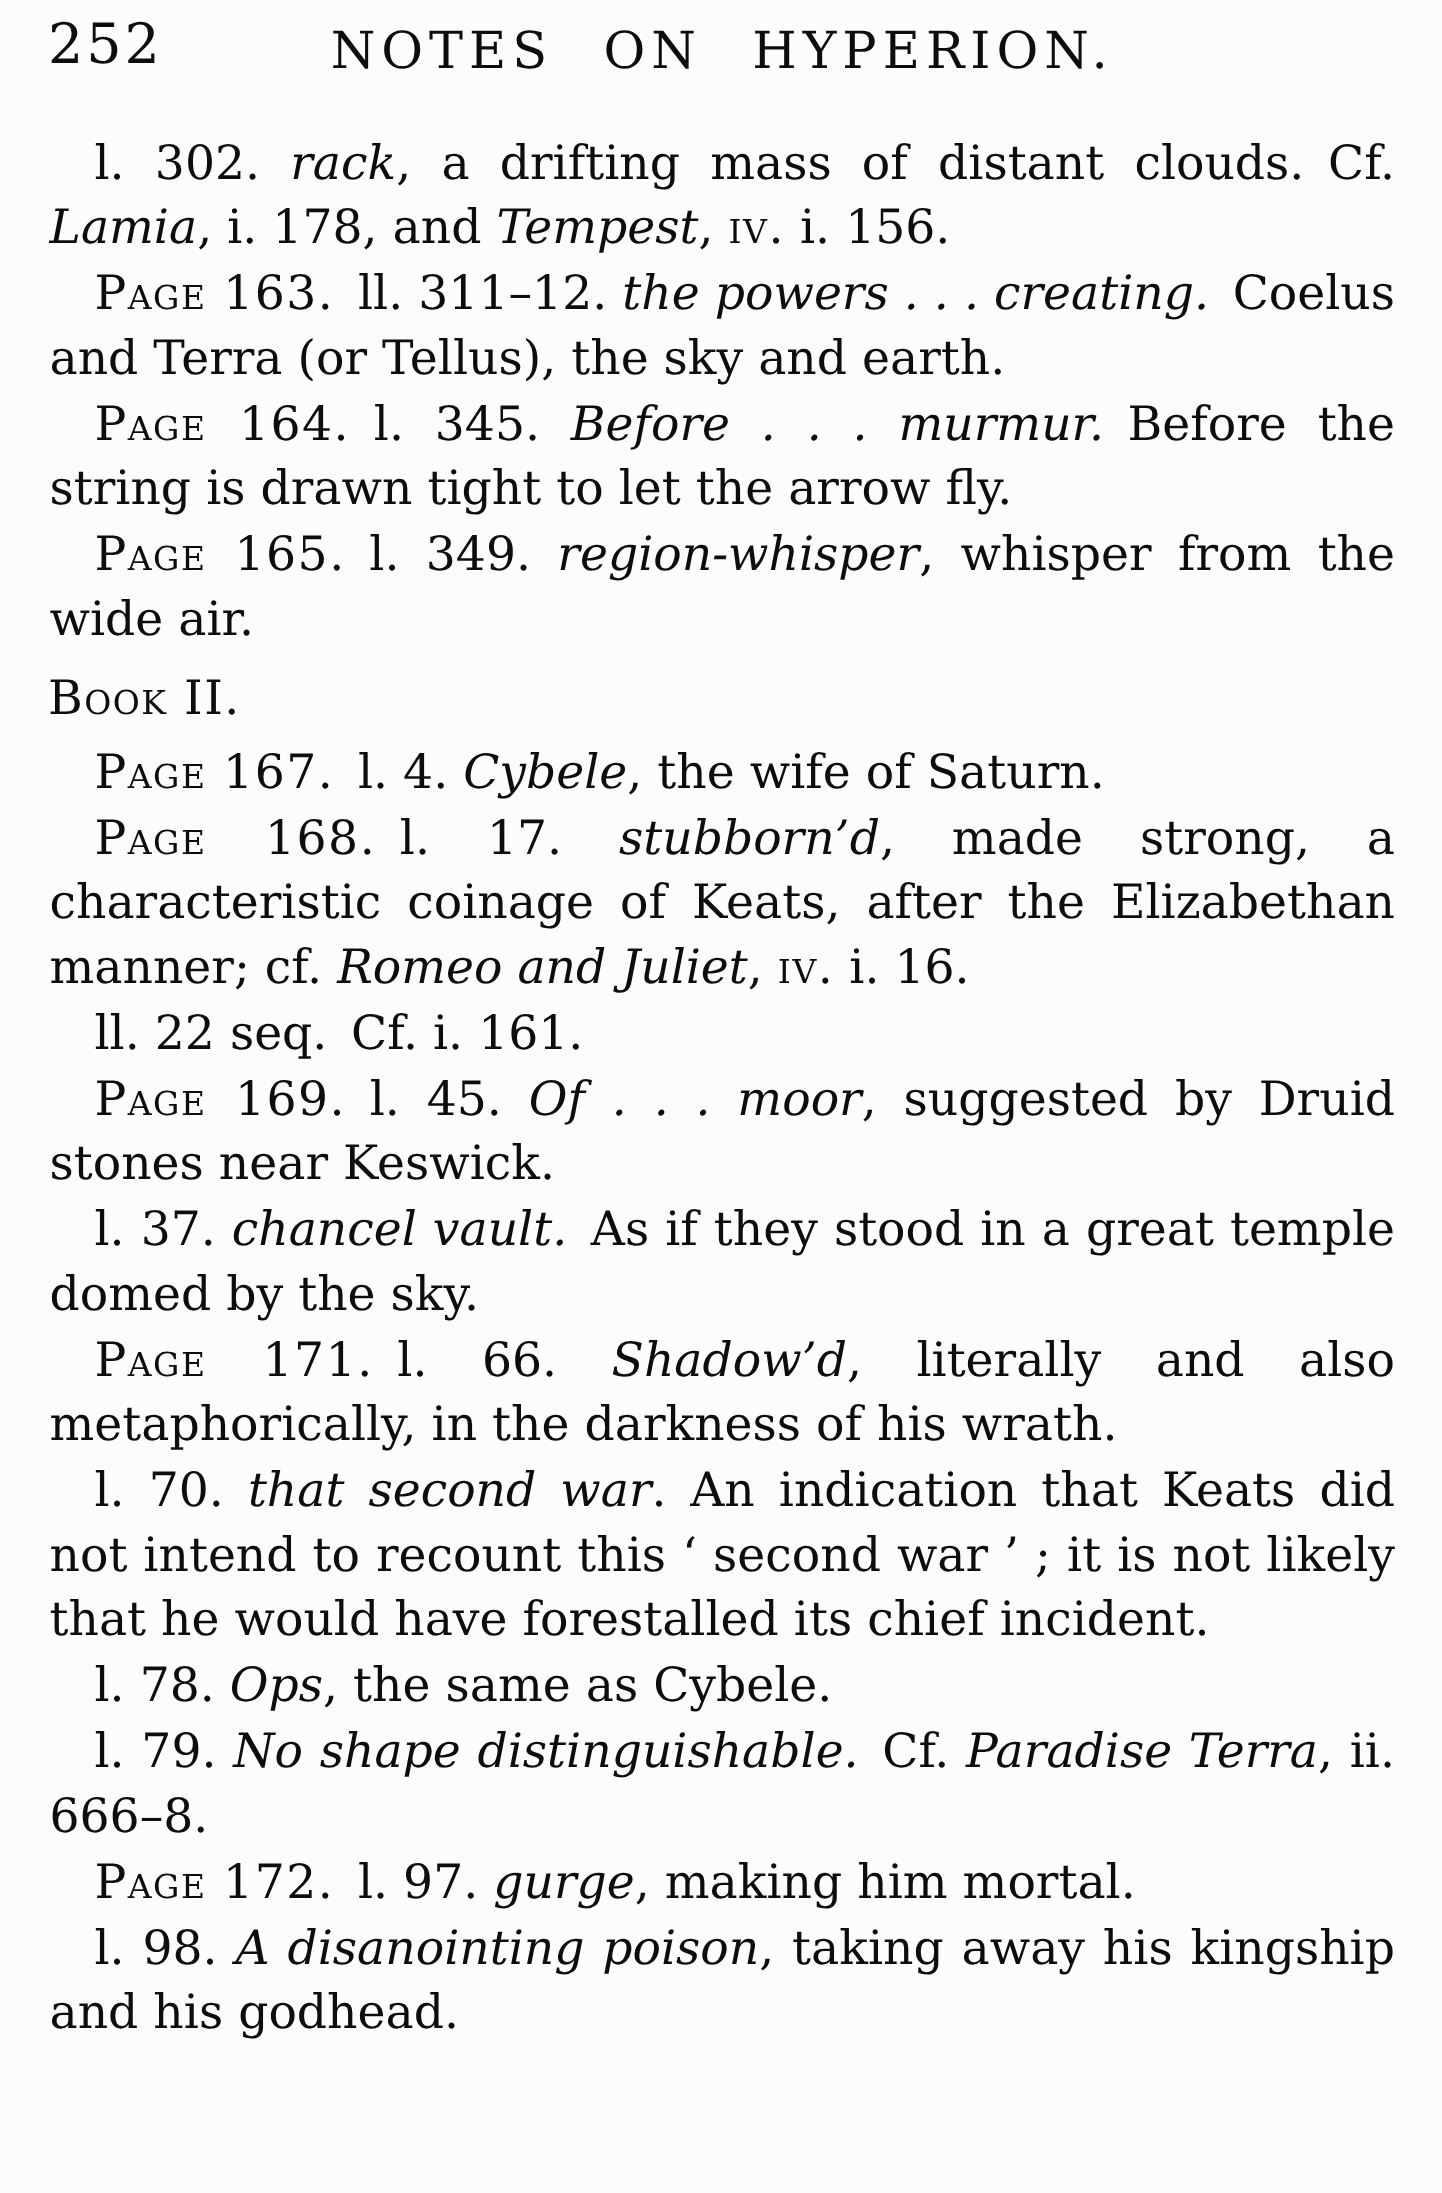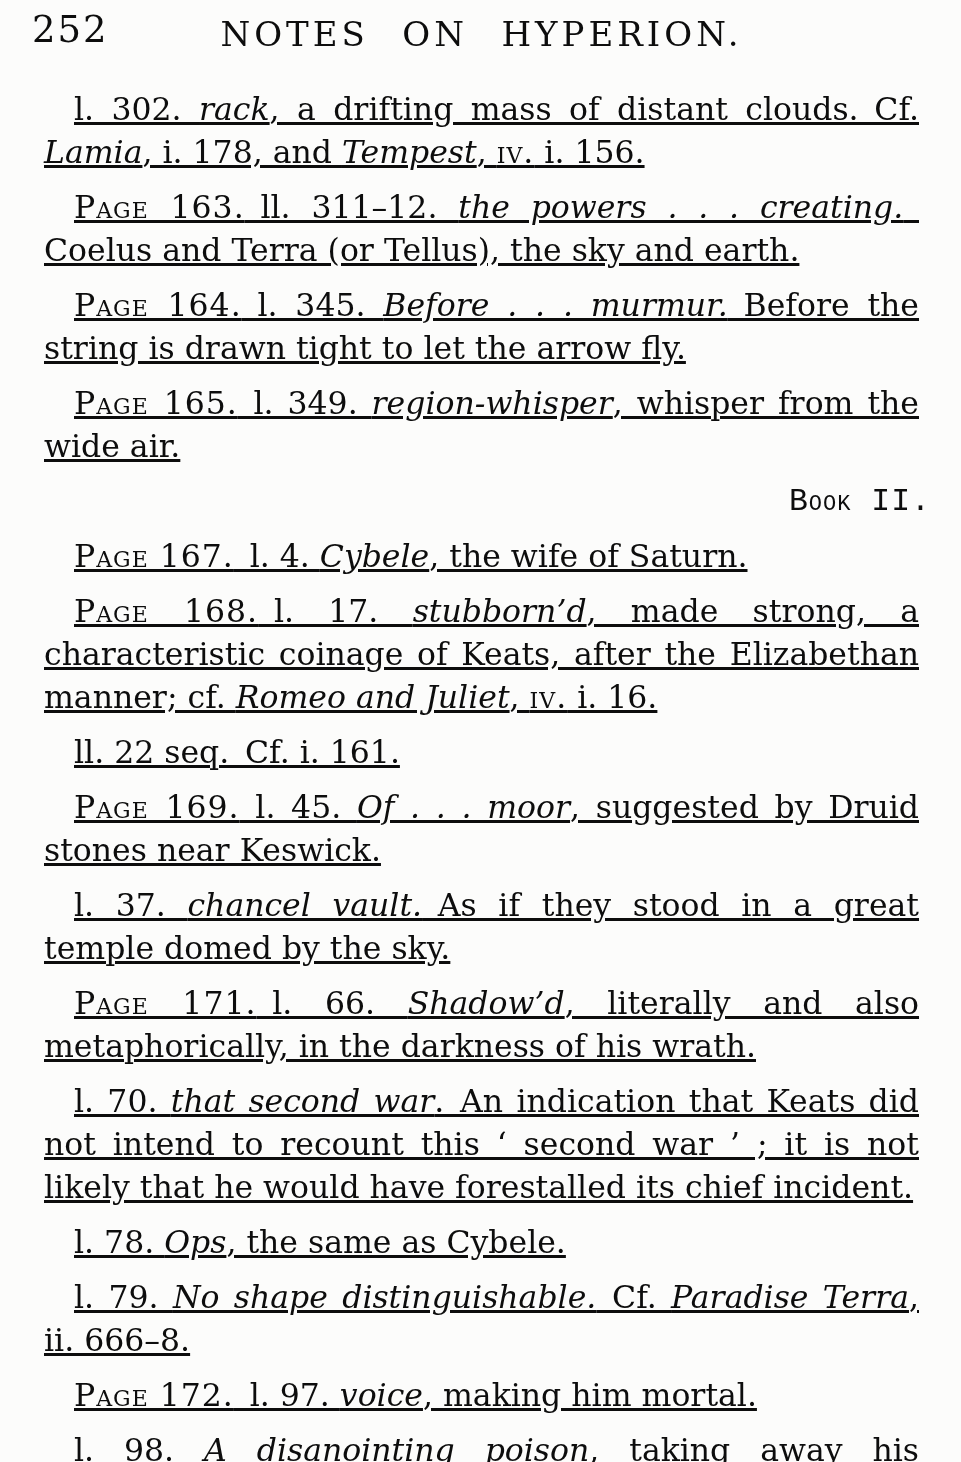--- a/index.html
+++ b/index.html
@@ -37,29 +37,27 @@
     letter-spacing: 4px;
     word-spacing: 0.55em;
     padding-top: 6px;
   }
   .page-body {
     font-size: 31.5px;
     line-height: 43px;
     text-align: justify;
   }
   p.note {
-    margin: 12px;
+    margin: 1px;
     text-indent: 30px;
-    text-decoration: underline;
   }
   p.heading {
     margin: 10px 0 6px 0;
     text-indent: 0;
-    text-align: right;
-    font-family: Liberation Mono, monospace;
+    text-align: left;
   }
   .seg-p { font-style: normal; }
   .seg-i { font-style: italic; }
   .seg-sc { font-variant: small-caps; letter-spacing: 1px; }
 </style>
 </head>
 <body>
 
 <div class="page">
   <div class="page-header">
@@ -74,16 +72,16 @@
       <p class="heading"><span class="seg-sc">Book II.</span></p>
       <p class="note"><span class="seg-sc">Page 167.</span><span class="seg-p"> l. 4. </span><span class="seg-i">Cybele</span><span class="seg-p">, the wife of Saturn.</span></p>
       <p class="note"><span class="seg-sc">Page 168.</span><span class="seg-p"> l. 17. </span><span class="seg-i">stubborn’d</span><span class="seg-p">, made strong, a characteristic coinage of Keats, after the Elizabethan manner; cf. </span><span class="seg-i">Romeo and Juliet</span><span class="seg-p">, </span><span class="seg-sc">iv.</span><span class="seg-p"> i. 16.</span></p>
       <p class="note"><span class="seg-p">ll. 22 seq. Cf. i. 161.</span></p>
       <p class="note"><span class="seg-sc">Page 169.</span><span class="seg-p"> l. 45. </span><span class="seg-i">Of . . . moor</span><span class="seg-p">, suggested by Druid stones near Keswick.</span></p>
       <p class="note"><span class="seg-p">l. 37. </span><span class="seg-i">chancel vault.</span><span class="seg-p"> As if they stood in a great temple domed by the sky.</span></p>
       <p class="note"><span class="seg-sc">Page 171.</span><span class="seg-p"> l. 66. </span><span class="seg-i">Shadow’d</span><span class="seg-p">, literally and also metaphorically, in the darkness of his wrath.</span></p>
       <p class="note"><span class="seg-p">l. 70. </span><span class="seg-i">that second war</span><span class="seg-p">. An indication that Keats did not intend to recount this ‘ second war ’ ; it is not likely that he would have forestalled its chief incident.</span></p>
       <p class="note"><span class="seg-p">l. 78. </span><span class="seg-i">Ops</span><span class="seg-p">, the same as Cybele.</span></p>
       <p class="note"><span class="seg-p">l. 79. </span><span class="seg-i">No shape distinguishable.</span><span class="seg-p"> Cf. </span><span class="seg-i">Paradise Terra</span><span class="seg-p">, ii. 666–8.</span></p>
-      <p class="note"><span class="seg-sc">Page 172.</span><span class="seg-p"> l. 97. </span><span class="seg-i">voice</span><span class="seg-p">, making him mortal.</span></p>
+      <p class="note"><span class="seg-sc">Page 172.</span><span class="seg-p"> l. 97. </span><span class="seg-i">gurge</span><span class="seg-p">, making him mortal.</span></p>
       <p class="note"><span class="seg-p">l. 98. </span><span class="seg-i">A disanointing poison</span><span class="seg-p">, taking away his kingship and his godhead.</span></p>
     </div>
 </div>
 
 </body></html>

